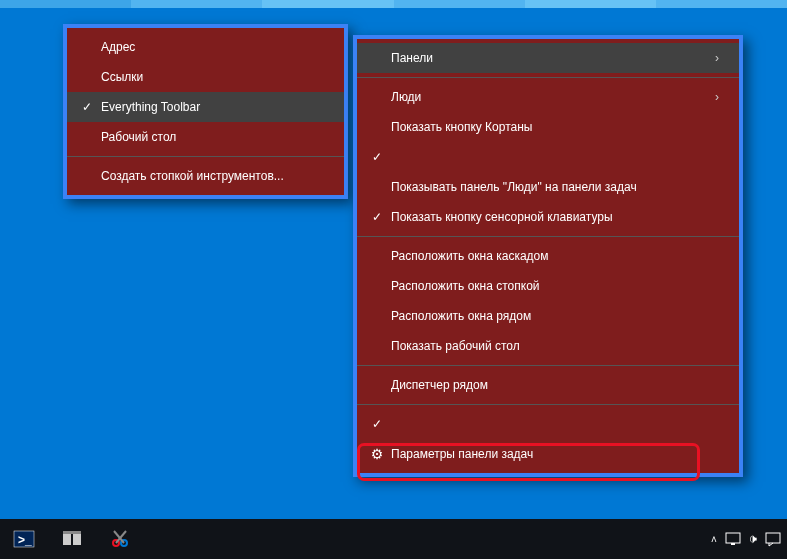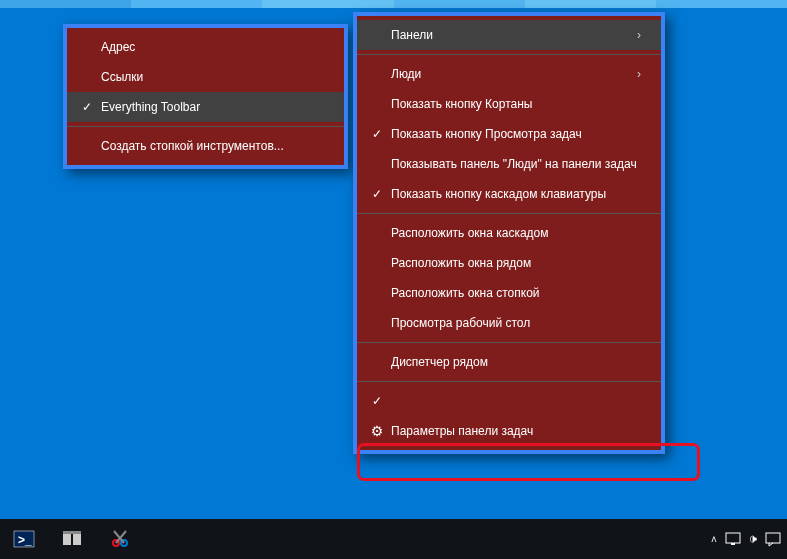--- a/index.html
+++ b/index.html
@@ -40,22 +40,22 @@
     box-shadow: 5px 5px 12px rgba(0,0,0,0.5);
     padding: 4px 0;
   }
   .submenu {
     left: 63px;
     top: 24px;
     width: 285px;
   }
   .mainmenu {
     left: 353px;
-    top: 12px;
-    width: 312px;
+    top: 35px;
+    width: 390px;
   }
   .item {
     display: flex;
     align-items: center;
     height: 30px;
     padding: 0 20px 0 10px;
     cursor: default;
     position: relative;
   }
   .item.hover { background: #414141; }
@@ -155,20 +155,24 @@
     <span class="label">Адрес</span>
   </div>
   <div class="item">
     <span class="check"></span>
     <span class="label">Ссылки</span>
   </div>
   <div class="item hover">
     <span class="check">✓</span>
     <span class="label">Everything Toolbar</span>
   </div>
+  <div class="item">
+    <span class="check"></span>
+    <span class="label">Рабочий стол</span>
+  </div>
   <div class="sep"></div>
   <div class="item">
     <span class="check"></span>
     <span class="label">Создать стопкой инструментов...</span>
   </div>
 </div>
 
 <div class="menu mainmenu">
   <div class="item hover">
     <span class="check"></span>
@@ -180,46 +184,45 @@
     <span class="check"></span>
     <span class="label">Люди</span>
     <span class="arrow">›</span>
   </div>
   <div class="item">
     <span class="check"></span>
     <span class="label">Показать кнопку Кортаны</span>
   </div>
   <div class="item">
     <span class="check">✓</span>
-    <span class="label">Показать кнопку Просмотра задач</span>
   </div>
   <div class="item">
     <span class="check"></span>
     <span class="label">Показывать панель "Люди" на панели задач</span>
   </div>
   <div class="item">
     <span class="check">✓</span>
-    <span class="label">Показать кнопку каскадом клавиатуры</span>
+    <span class="label">Показать кнопку сенсорной клавиатуры</span>
   </div>
   <div class="sep"></div>
   <div class="item">
     <span class="check"></span>
     <span class="label">Расположить окна каскадом</span>
   </div>
   <div class="item">
     <span class="check"></span>
+    <span class="label">Расположить окна стопкой</span>
+  </div>
+  <div class="item">
+    <span class="check"></span>
     <span class="label">Расположить окна рядом</span>
   </div>
   <div class="item">
     <span class="check"></span>
-    <span class="label">Расположить окна стопкой</span>
-  </div>
-  <div class="item">
-    <span class="check"></span>
-    <span class="label">Просмотра рабочий стол</span>
+    <span class="label">Показать рабочий стол</span>
   </div>
   <div class="sep"></div>
   <div class="item">
     <span class="check"></span>
     <span class="label">Диспетчер рядом</span>
   </div>
   <div class="sep"></div>
   <div class="item">
     <span class="check">✓</span>
   </div>

